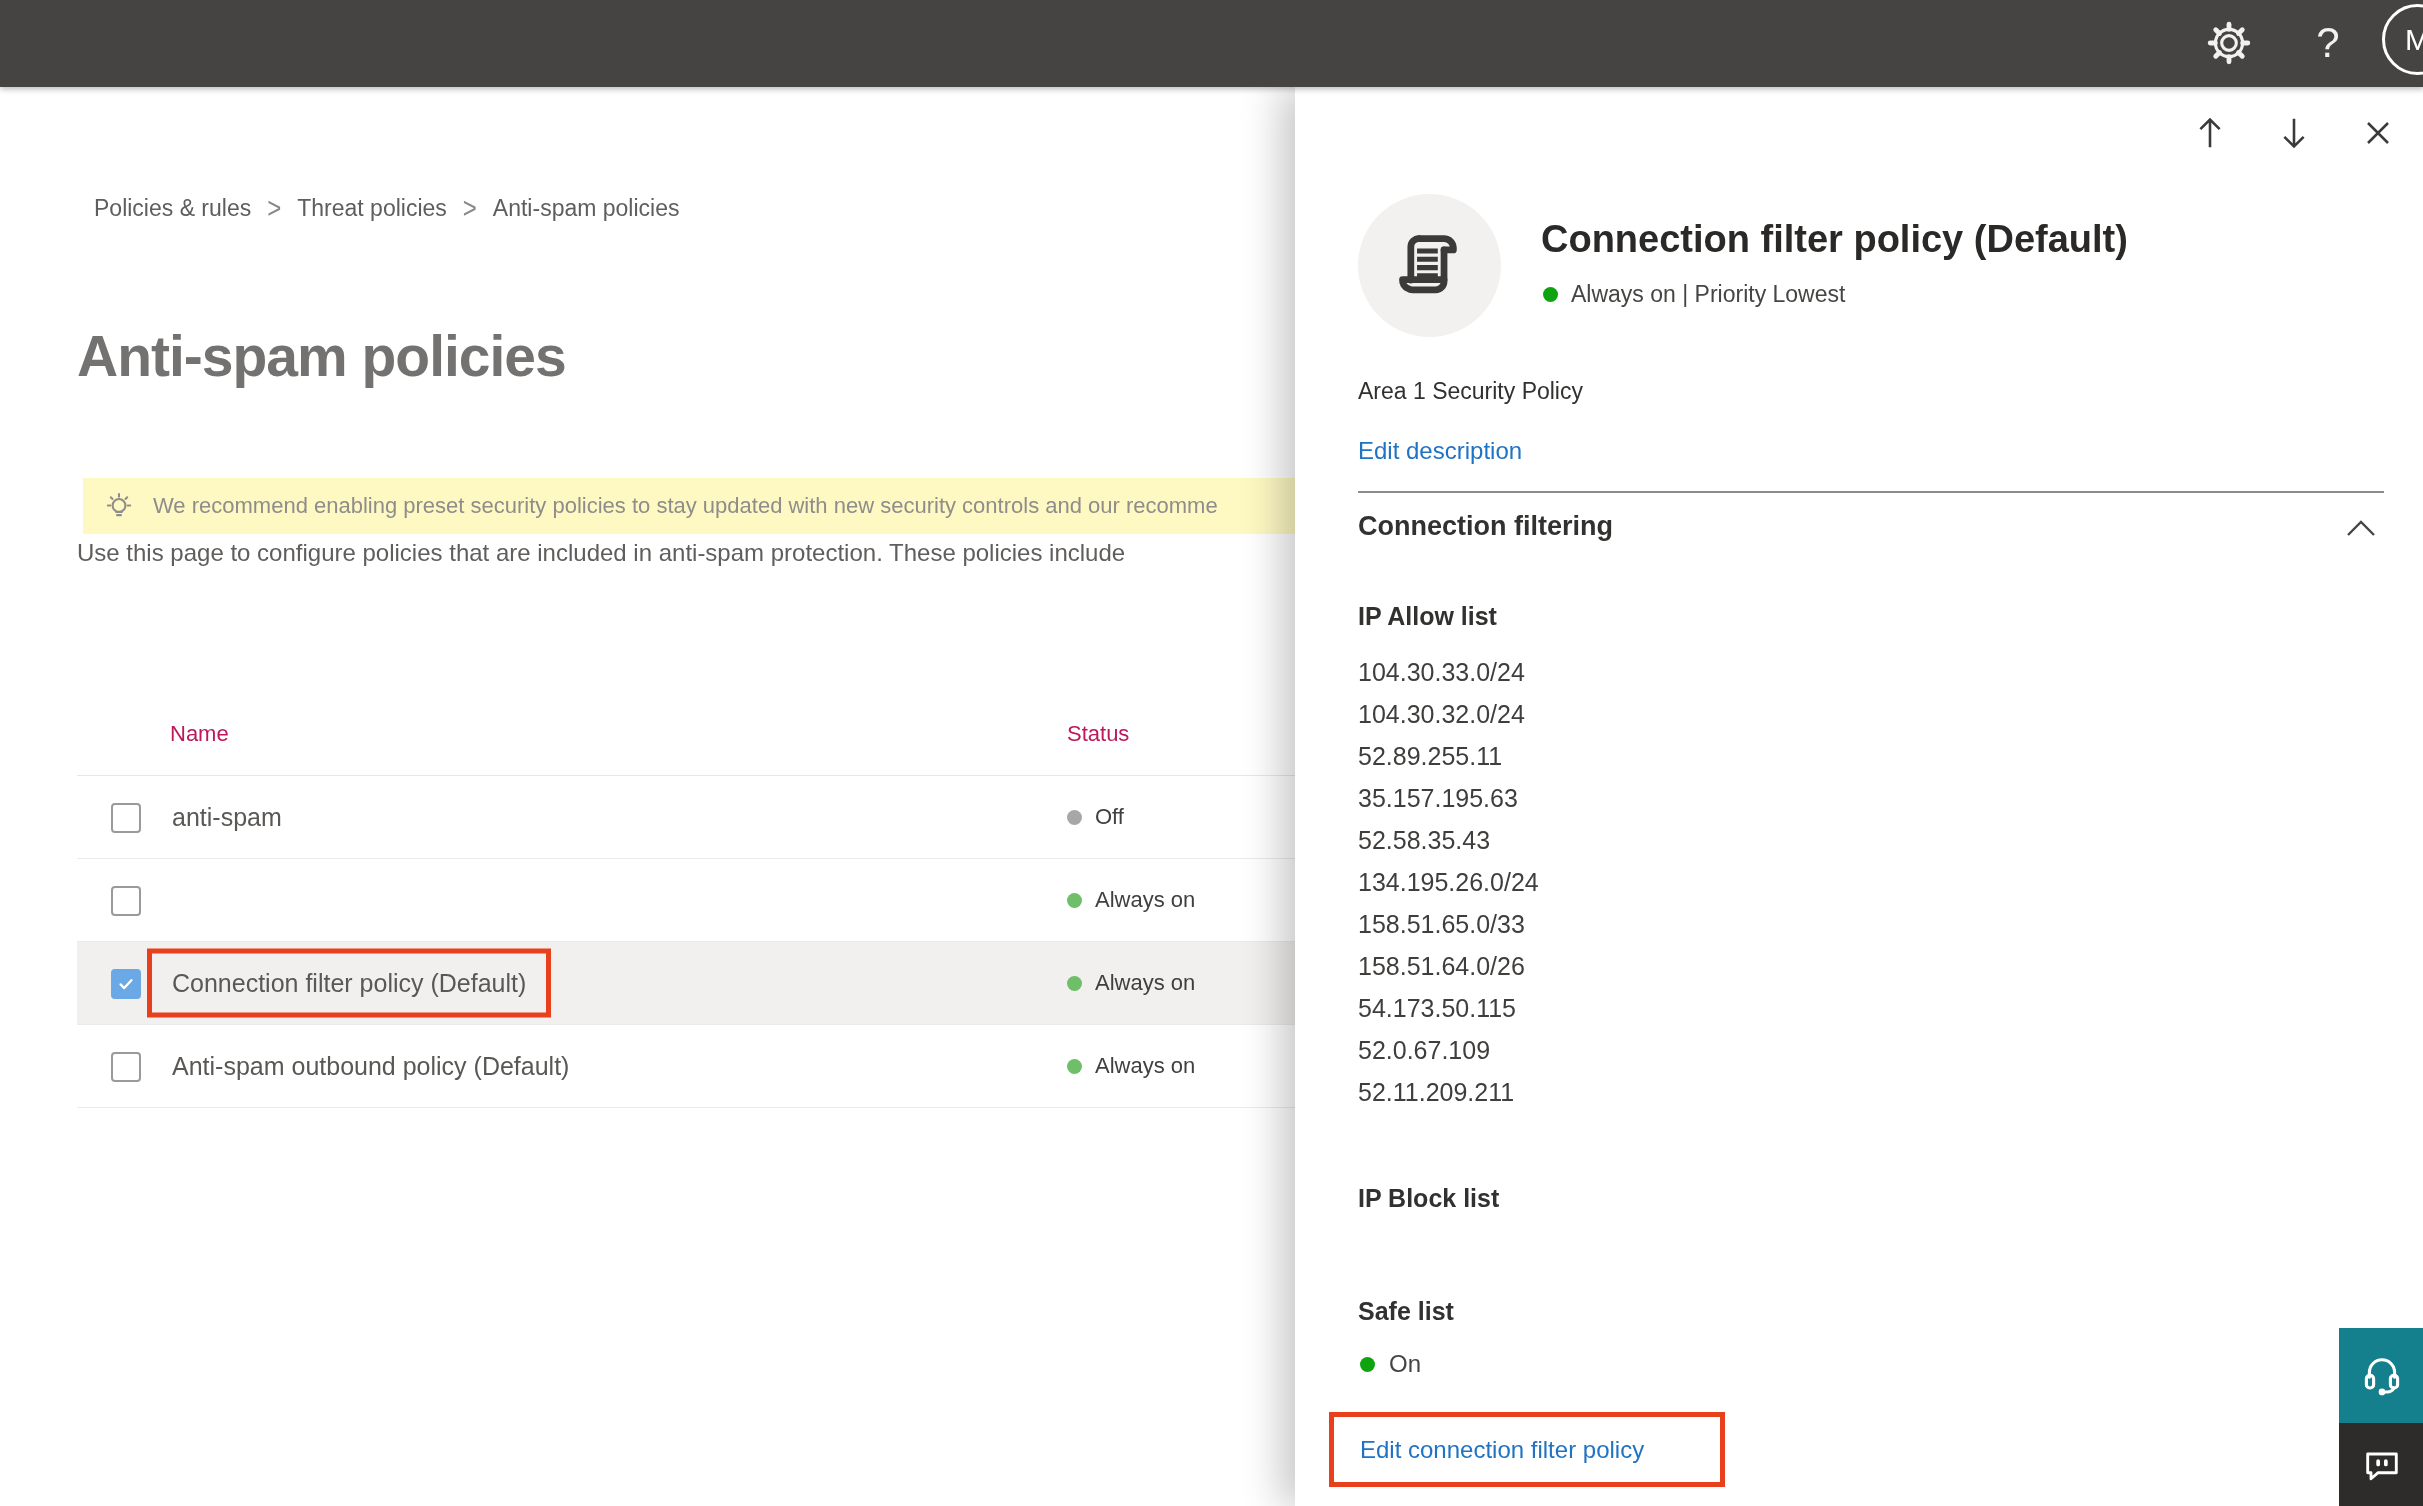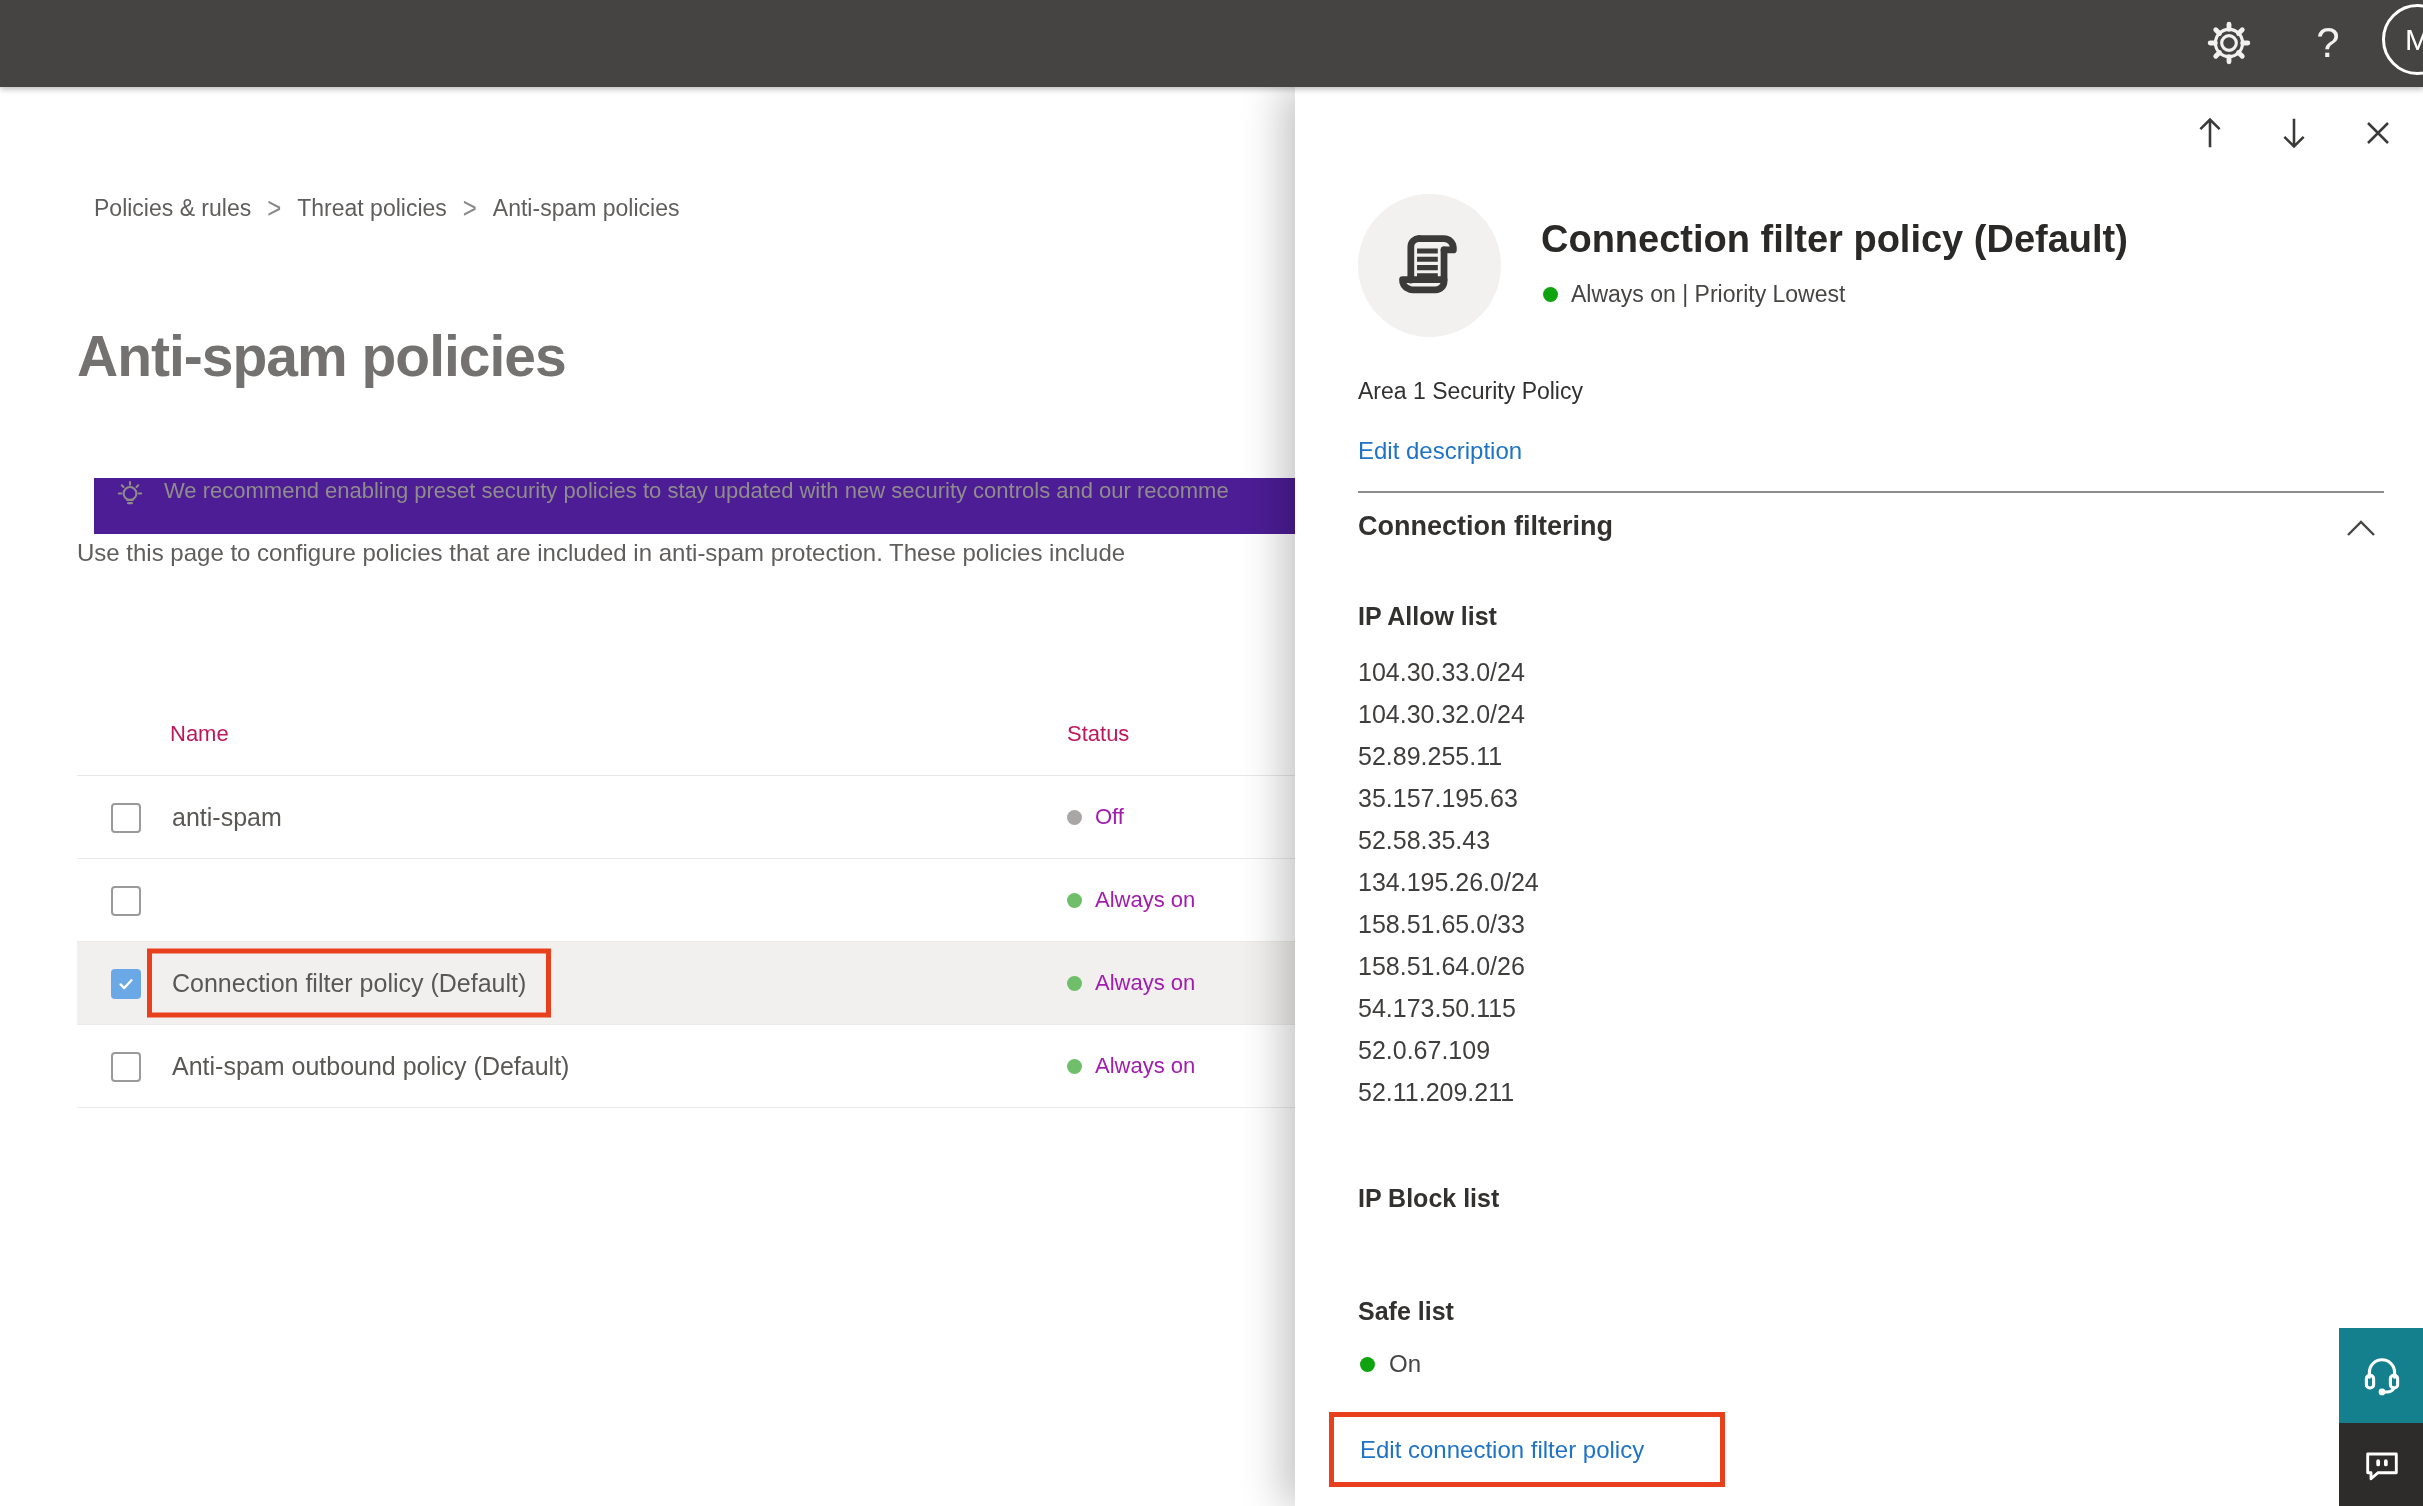--- a/index.html
+++ b/index.html
@@ -13,21 +13,21 @@
   .gear-btn { left:2204px; top:18px; width:50px; height:50px; }
   .help-btn { left:2303px; top:16px; width:50px; height:53px; color:#f2f1f0; font-size:42px; font-weight:400; }
   .avatar { position:absolute; left:2382px; top:4px; width:71px; height:71px; border:3px solid #ffffff; border-radius:50%; display:flex; align-items:center; justify-content:center; color:#ffffff; font-size:30px; }
 
   
   .breadcrumb { position:absolute; left:94px; top:194px; display:flex; align-items:center; gap:16px; font-size:23px; color:#605e5c; z-index:1; }
   .crumb { cursor:pointer; }
   .crumb-sep { color:#8a8886; font-size:24px; transform:scaleY(1.25); }
   .page-title { position:absolute; left:77px; top:323px; font-size:57px; font-weight:700; color:#747270; letter-spacing:-1px; z-index:1; }
 
-  .banner { position:absolute; left:94px; top:478px; width:1319px; height:56px; background:#4c1d95; display:flex; z-index:1; }
+  .banner { position:absolute; left:83px; top:478px; width:1319px; height:56px; background:#fef9c3; display:flex; align-items:center; z-index:1; }
   .banner .bulb { margin-left:20px; flex:0 0 auto; display:flex; }
   .banner-text { margin-left:18px; font-size:22px; color:#8f8d8b; white-space:nowrap; overflow:hidden; }
   .page-desc { position:absolute; left:77px; top:539px; width:1317px; font-size:24px; color:#605e5c; white-space:nowrap; overflow:hidden; z-index:1; }
 
   .toolbar { position:absolute; left:94px; top:616px; height:53px; display:flex; align-items:center; z-index:1; }
   .tb-btn { display:flex; align-items:center; cursor:pointer; }
   .tb-label { font-size:24px; color:#605e5c; }
   .plus-icon { margin-right:18px; display:flex; }
   .chev-down { margin-left:20px; display:flex; }
   .refresh-btn { margin-left:61px; }
@@ -46,21 +46,21 @@
   .checkbox .tick { display:none; }
   .checkbox.checked .tick { display:block; }
   .row-name-wrap { position:absolute; left:70px; top:50%; transform:translateY(-50%); }
   .row-name { display:inline-block; font-size:25px; color:#5a5855; padding:15px 20px; border:5px solid transparent; }
   .row-name.boxed { border-color:#e8401d; }
   .row-status { position:absolute; left:990px; top:0; height:100%; display:flex; align-items:center; gap:13px; }
   .dot { width:15px; height:15px; border-radius:50%; flex:0 0 auto; }
   .dot.gray { background:#a9a7a5; }
   .dot.green { background:#6fbf6a; }
   .dot.bright-green { background:#0fa30f; }
-  .status-text { font-size:22px; color:#a21caf; }
+  .status-text { font-size:22px; color:#404040; }
 
   
   .flyout { position:absolute; left:1295px; top:87px; width:1129px; height:1420px; background:#ffffff; box-shadow:-14px 0 38px rgba(0,0,0,.22); z-index:10; }
   .fly-controls { position:absolute; top:28px; right:28px; display:flex; gap:48px; }
   .fly-ctrl { width:36px; height:36px; display:flex; align-items:center; justify-content:center; cursor:pointer; }
   .policy-badge { position:absolute; left:63px; top:107px; width:143px; height:143px; border-radius:50%; background:#f2f1f0; display:flex; align-items:center; justify-content:center; }
   .fly-title { position:absolute; left:246px; top:131px; width:842px; font-size:38px; font-weight:700; color:#2b2927; }
   .fly-status { position:absolute; left:248px; top:194px; display:flex; align-items:center; gap:13px; }
   .fly-status-text { font-size:23px; color:#474543; }
   .fly-desc { position:absolute; left:63px; top:291px; font-size:23px; color:#323130; }

